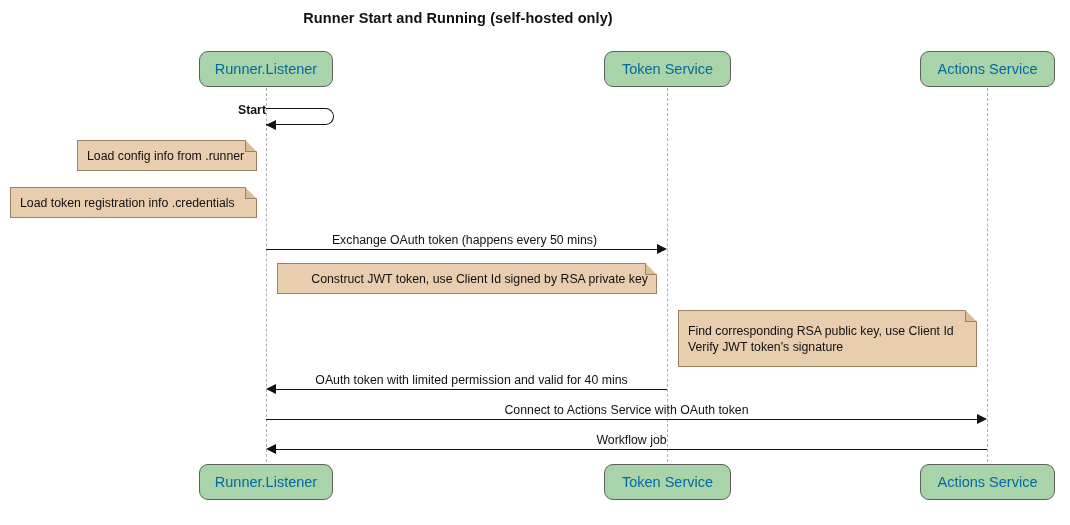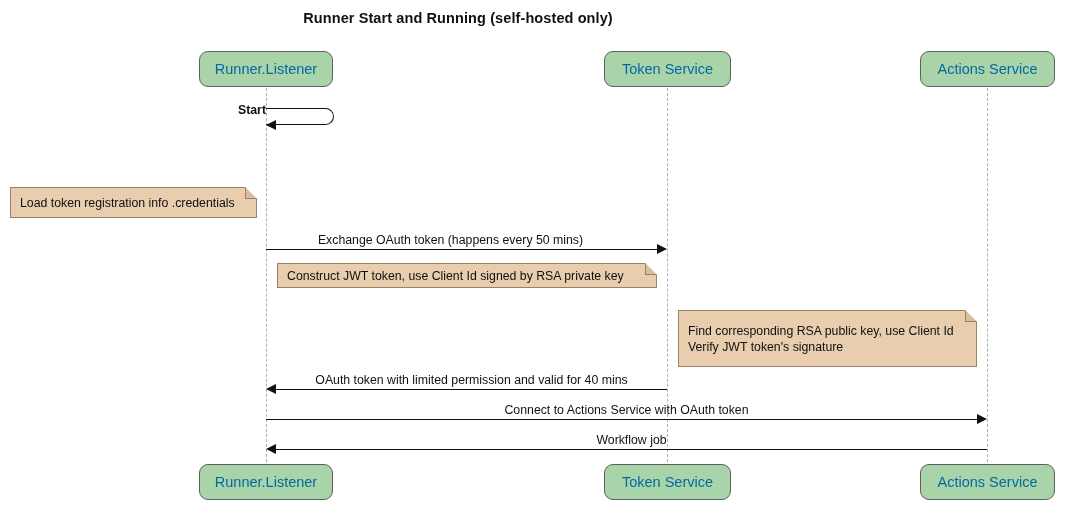--- a/index.html
+++ b/index.html
@@ -162,32 +162,37 @@
     <span>Token Service</span>
   </div>
   <div class="participant" style="left:920px; top:464px; width:135px;">
     <span>Actions Service</span>
   </div>
 
   <div class="msg-label" style="left:206px; top:103px; width:60px; text-align:right;font-weight:bold;">Start</div>
   <div class="self-loop" style="left:266px; top:108px; width:68px; height:17px;"></div>
   <div class="arrow-head arrow-left" style="left:266px; top:120px;"></div>
 
+  <div class="note" style="left:77px; top:140px; width:180px; height:31px;">
+    <div class="fold-edge"></div>
+    <div class="fold"></div>
+    <span class="note-line">Load config info from .runner</span>
+  </div>
 
   <div class="note" style="left:10px; top:187px; width:247px; height:31px;">
     <div class="fold-edge"></div>
     <div class="fold"></div>
     <span class="note-line">Load token registration info .credentials</span>
   </div>
 
-  <div class="msg-label" style="left:250px; top:233px; width:401px;text-align:center;">Exchange OAuth token (happens every 50 mins)</div>
+  <div class="msg-label" style="left:264px; top:233px; width:401px;text-align:center;">Exchange OAuth token (happens every 50 mins)</div>
   <div class="msg-line" style="left:266px; top:249px; width:391px;"></div>
   <div class="arrow-head arrow-right" style="left:657px; top:244px;"></div>
 
-  <div class="note" style="left:277px; top:263px; width:380px; height:25px;">
+  <div class="note" style="left:277px; top:263px; width:380px; height:31px;text-align:right;">
     <div class="fold-edge"></div>
     <div class="fold"></div>
     <span class="note-line">Construct JWT token, use Client Id signed by RSA private key</span>
   </div>
 
   <div class="note" style="left:678px; top:310px; width:299px; height:57px;">
     <div class="fold-edge"></div>
     <div class="fold"></div>
     <span class="note-line">Find corresponding RSA public key, use Client Id</span>
     <span class="note-line">Verify JWT token's signature</span>

